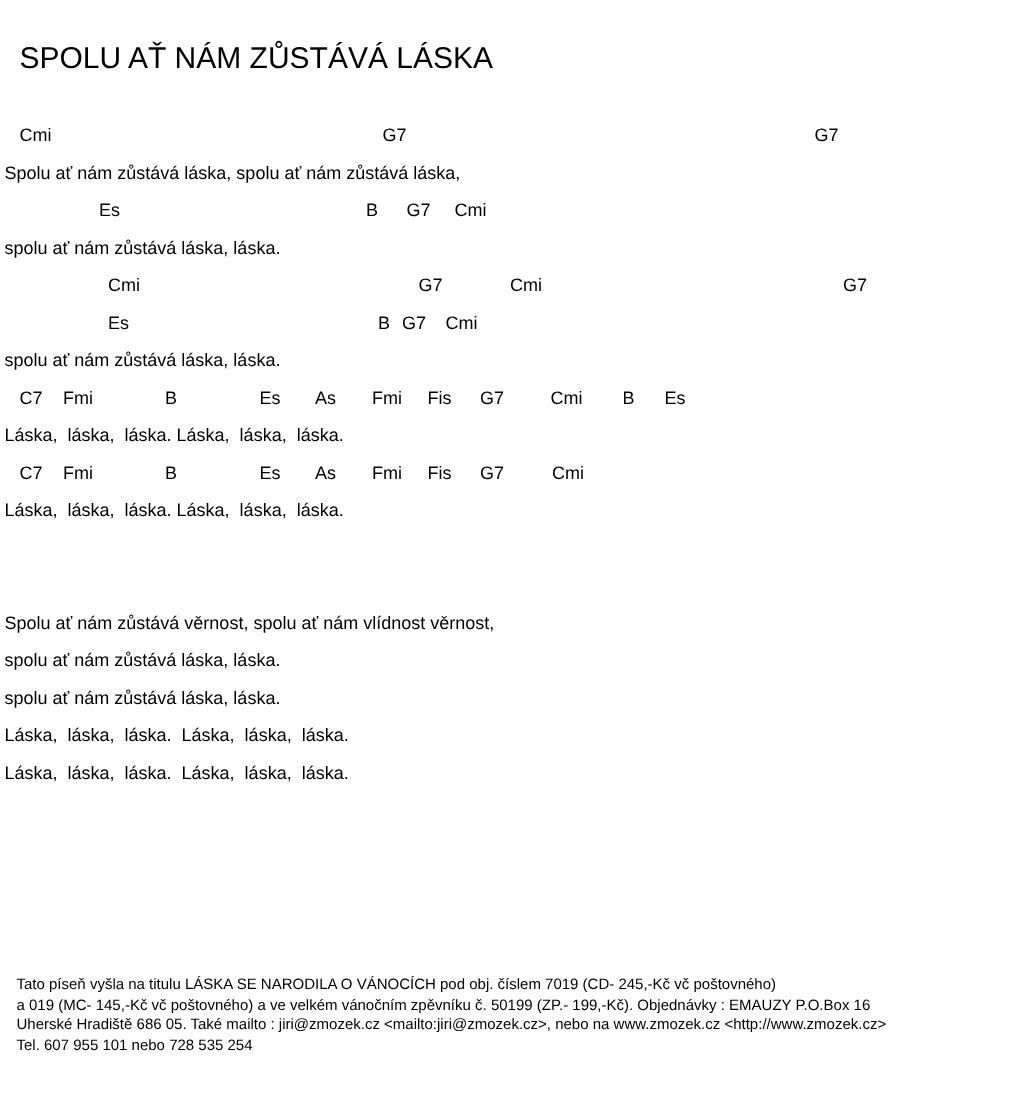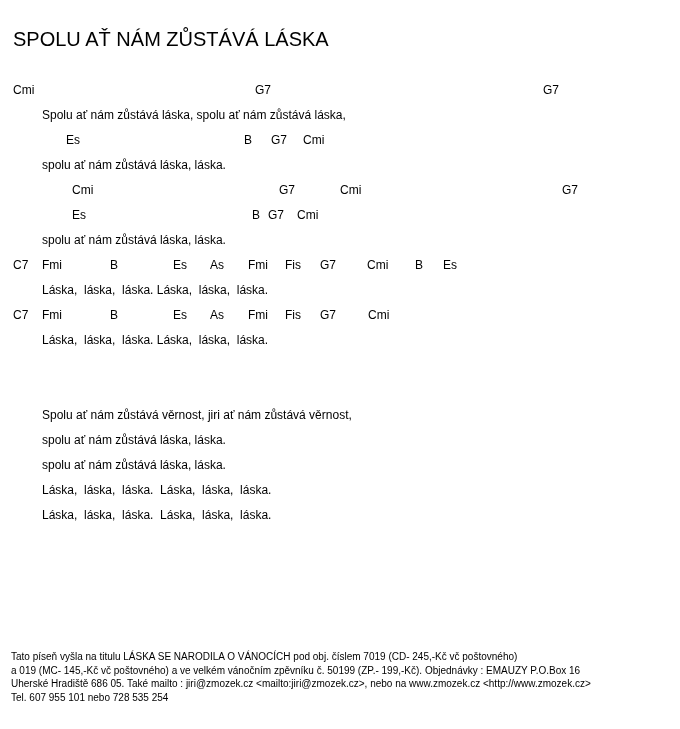--- a/index.html
+++ b/index.html
@@ -35,21 +35,21 @@
     top: 78px;
     width: 680px;
   }
   .line {
     position: relative;
     height: 25px;
     font-size: 12px;
     line-height: 25px;
     white-space: pre;
   }
-  .line.lyric { padding-left: 28px; margin-left: 14px; }
+  .line.lyric { padding-left: 3px; }
   .chord {
     position: absolute;
     top: 0;
     white-space: pre;
   }
   .footer-note {
     position: absolute;
     left: 11px;
     top: 650px;
     width: 665px;
@@ -71,21 +71,21 @@
       <div class="line lyric">spolu ať nám zůstává láska, láska.</div>
       <div class="line chords"><span class="chord" style="left: 72px;">Cmi</span><span class="chord" style="left: 279px;">G7</span><span class="chord" style="left: 340px;">Cmi</span><span class="chord" style="left: 562px;">G7</span></div>
       <div class="line chords"><span class="chord" style="left: 72px;">Es</span><span class="chord" style="left: 252px;">B</span><span class="chord" style="left: 268px;">G7</span><span class="chord" style="left: 297px;">Cmi</span></div>
       <div class="line lyric">spolu ať nám zůstává láska, láska.</div>
       <div class="line chords"><span class="chord" style="left: 13px;">C7</span><span class="chord" style="left: 42px;">Fmi</span><span class="chord" style="left: 110px;">B</span><span class="chord" style="left: 173px;">Es</span><span class="chord" style="left: 210px;">As</span><span class="chord" style="left: 248px;">Fmi</span><span class="chord" style="left: 285px;">Fis</span><span class="chord" style="left: 320px;">G7</span><span class="chord" style="left: 367px;">Cmi</span><span class="chord" style="left: 415px;">B</span><span class="chord" style="left: 443px;">Es</span></div>
       <div class="line lyric">Láska,  láska,  láska. Láska,  láska,  láska.</div>
       <div class="line chords"><span class="chord" style="left: 13px;">C7</span><span class="chord" style="left: 42px;">Fmi</span><span class="chord" style="left: 110px;">B</span><span class="chord" style="left: 173px;">Es</span><span class="chord" style="left: 210px;">As</span><span class="chord" style="left: 248px;">Fmi</span><span class="chord" style="left: 285px;">Fis</span><span class="chord" style="left: 320px;">G7</span><span class="chord" style="left: 368px;">Cmi</span></div>
       <div class="line lyric">Láska,  láska,  láska. Láska,  láska,  láska.</div>
       <div class="line blank"></div>
       <div class="line blank"></div>
-      <div class="line lyric">Spolu ať nám zůstává věrnost, jiri ať nám zůstává věrnost,</div>
+      <div class="line lyric">Spolu ať nám zůstává věrnost, spolu ať nám vlídnost věrnost,</div>
       <div class="line lyric">spolu ať nám zůstává láska, láska.</div>
       <div class="line lyric">spolu ať nám zůstává láska, láska.</div>
       <div class="line lyric">Láska,  láska,  láska.  Láska,  láska,  láska.</div>
       <div class="line lyric">Láska,  láska,  láska.  Láska,  láska,  láska.</div>
     </div>
 
   <div class="footer-note"><div>Tato píseň vyšla na titulu LÁSKA SE NARODILA O VÁNOCÍCH pod obj. číslem 7019 (CD- 245,-Kč vč poštovného)</div><div>a 019 (MC- 145,-Kč vč poštovného) a ve velkém vánočním zpěvníku č. 50199 (ZP.- 199,-Kč). Objednávky : EMAUZY P.O.Box 16</div><div>Uherské Hradiště 686 05. Také mailto : jiri@zmozek.cz &lt;mailto:jiri@zmozek.cz&gt;, nebo na www.zmozek.cz &lt;http://www.zmozek.cz&gt;</div><div>Tel. 607 955 101 nebo 728 535 254</div></div>
 </div>
 
 </body></html>

